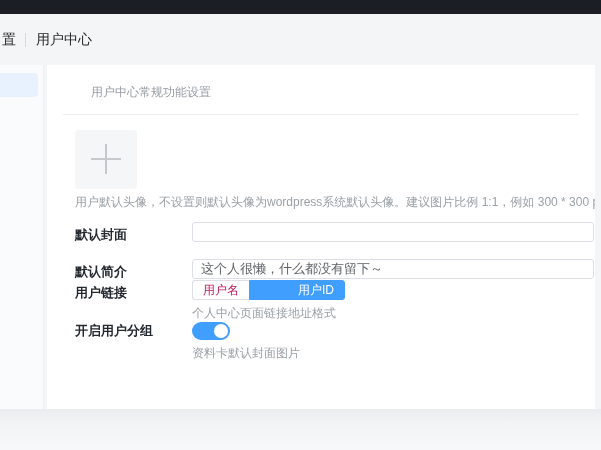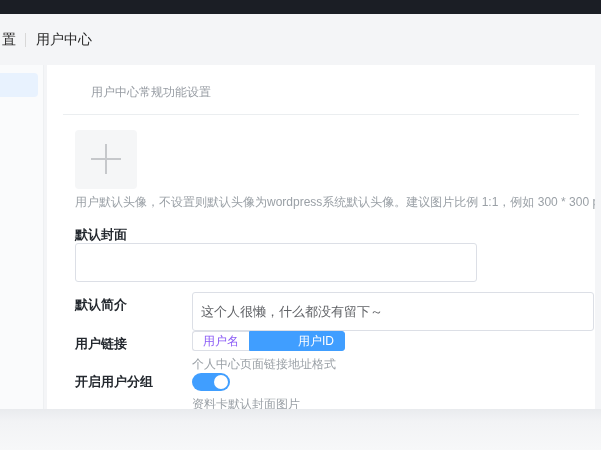--- a/index.html
+++ b/index.html
@@ -65,34 +65,34 @@
     position:relative; cursor:pointer;
   }
   .avatar-upload .plus-h, .avatar-upload .plus-v {
     position:absolute; background:#c6c8cb;
   }
   .avatar-upload .plus-h { width:30px; height:2px; left:16px; top:28px; }
   .avatar-upload .plus-v { width:2px; height:30px; left:30px; top:14px; }
 
   
   .text-input {
-    width:402px; height:39px; border:1px solid #dcdfe6; border-radius:3px;
+    width:402px; height:20px; border:1px solid #dcdfe6; border-radius:3px;
     font-size:13px; color:#606266; padding:0 8px; background:#fff; outline:none;
     font-family:"Liberation Sans","DejaVu Sans",sans-serif;
   }
   .text-input::placeholder { color:#c0c4cc; }
-  .row-cover { margin-top:13px;flex-direction:column; }
-  .row-bio { margin-top:10px;justify-content:flex-end; }
+  .row-cover { margin-top:13px; }
+  .row-bio { margin-top:16px;justify-content:flex-end; }
 
   
   .row-link { }
   .radio-group { display:flex; }
   .radio-btn {
     height:20px; padding:0 10px; font-size:12px; line-height:18px;
-    border:1px solid #dcdfe6; background:#fff; color:#8b5cf6;
+    border:1px solid #dcdfe6; background:#fff; color:#be185d;
     display:flex; align-items:center; cursor:pointer;
   }
   .radio-btn.first { border-radius:3px 0 0 3px; border-right:none; }
   .radio-btn.selected {
     background:#409eff; border-color:#409eff; color:#fff;
     border-radius:0 3px 3px 0;
     padding-left:48px;
   }
 
   

